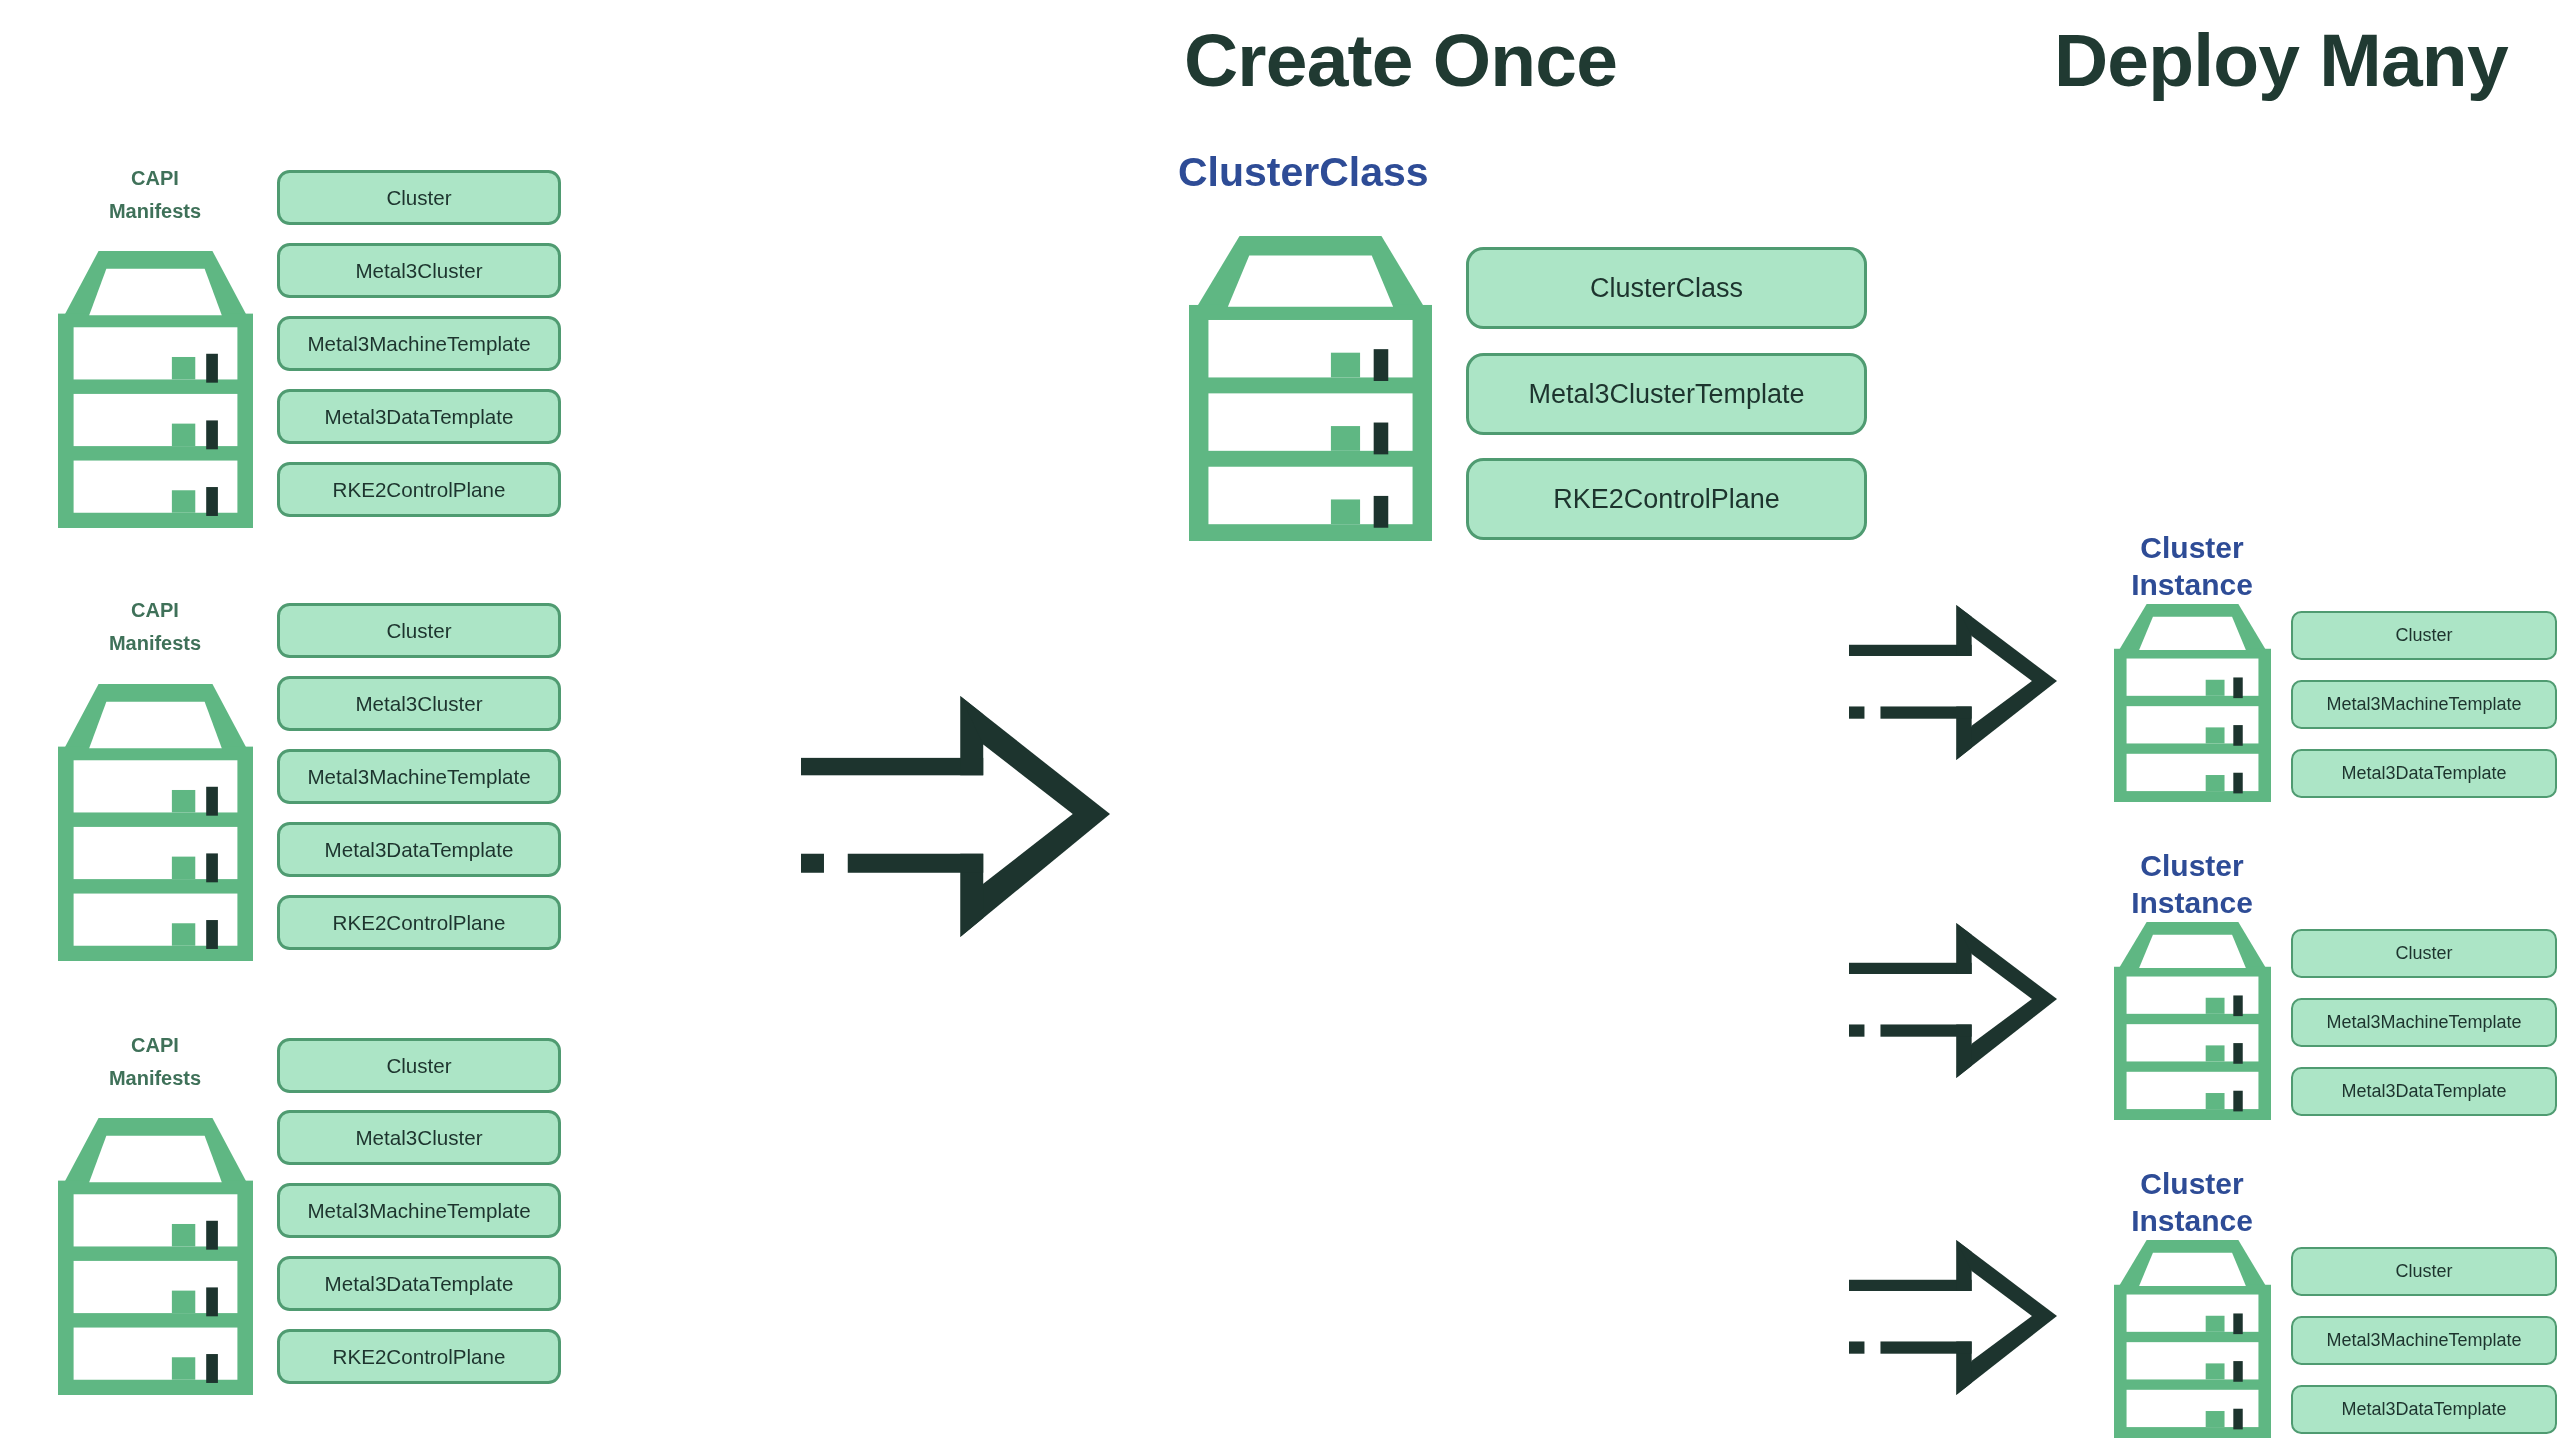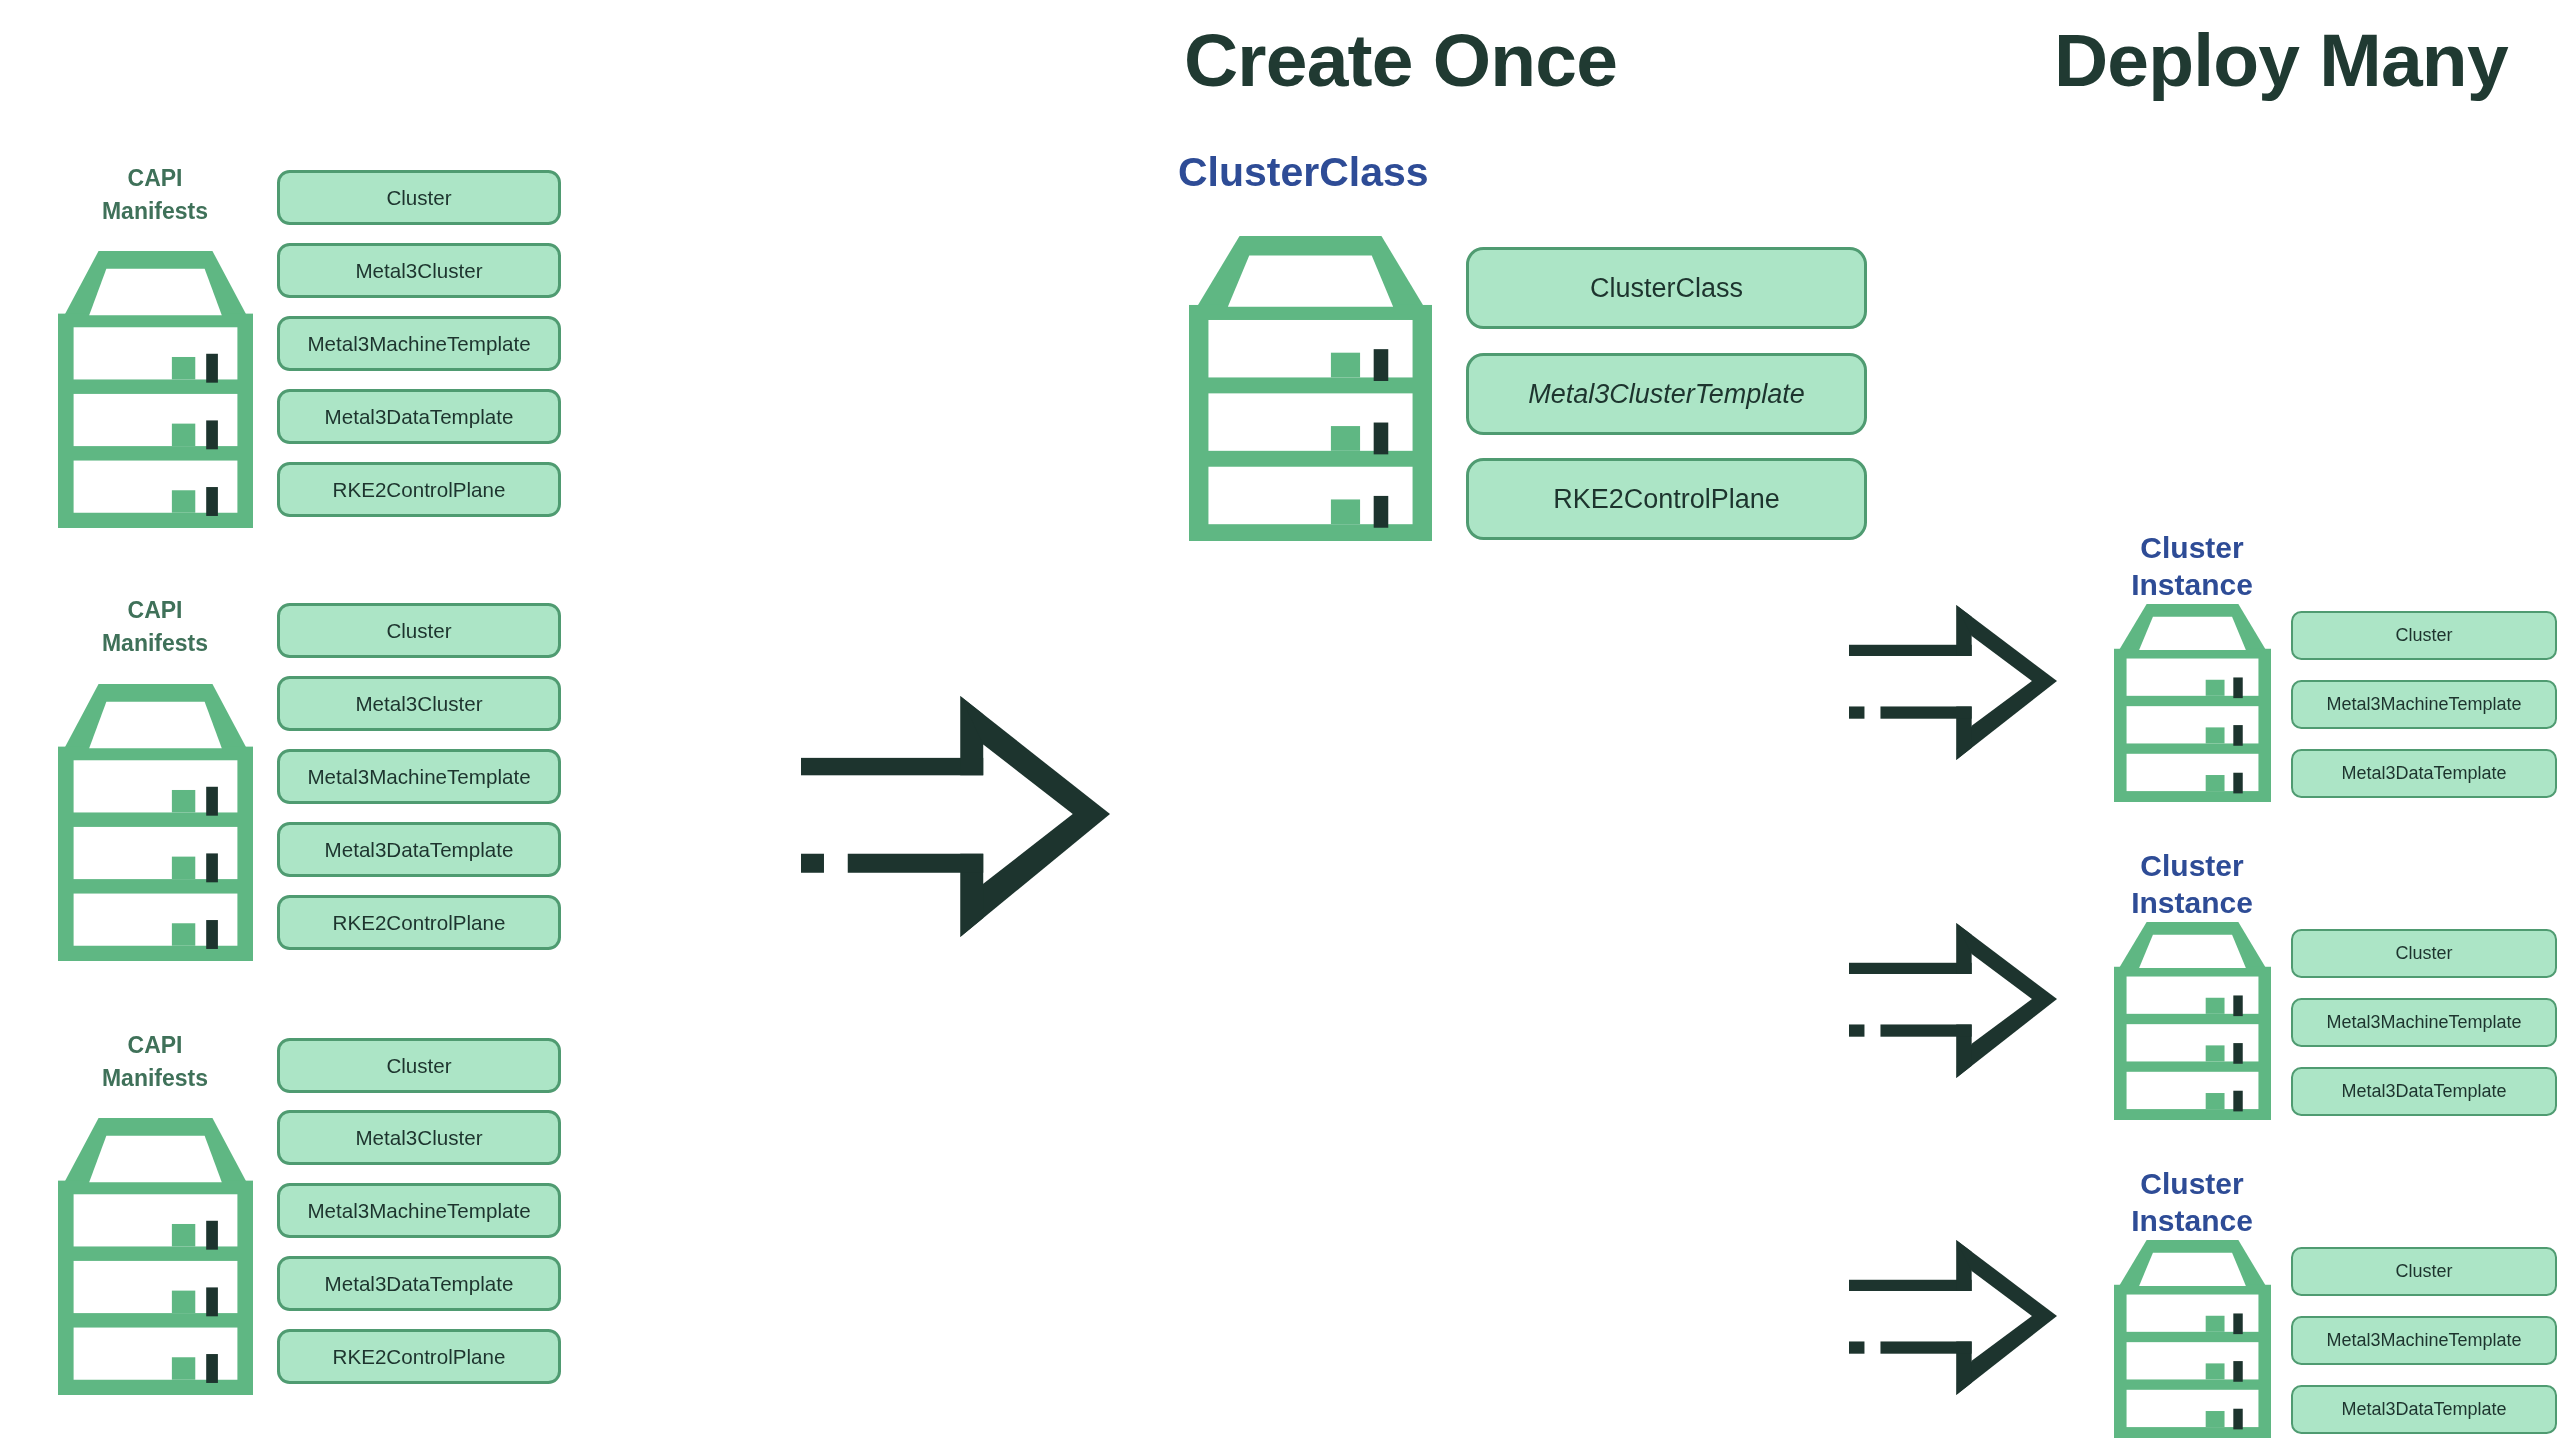--- a/index.html
+++ b/index.html
@@ -20,21 +20,21 @@
     background:#fff;
     overflow:hidden;
   }
   .abs{position:absolute;}
   .title{
     font-size:75px;font-weight:bold;color:var(--title);
     letter-spacing:-0.8px;white-space:nowrap;
   }
   .group-label{
     text-align:center;font-weight:bold;color:var(--label-green);
-    font-size:23px;line-height:32.5px;white-space:nowrap;
+    font-size:20px;line-height:32.5px;white-space:nowrap;
   }
   .instance-label{
     text-align:center;font-weight:bold;color:var(--label-blue);
     font-size:30px;line-height:37px;white-space:nowrap;
   }
   .cc-heading{
     font-size:41px;font-weight:bold;color:var(--label-blue);white-space:nowrap;
   }
   .box{
     position:absolute;
@@ -143,21 +143,21 @@
 
   <svg class="abs icon" style="left:801px;top:696px;" width="309" height="241" viewBox="0 0 390 304">
       <use href="#g-arrow"></use>
     </svg>
 
   <div class="abs cc-heading" style="left:1178px;top:149px;">ClusterClass</div>
   <svg class="abs icon" style="left:1189px;top:236px;" width="243" height="305" viewBox="0 0 250 345" preserveAspectRatio="none">
       <use href="#g-server"></use>
     </svg>
   <div class="box box-m" style="top:247px;">ClusterClass</div>
-  <div class="box box-m" style="top:353px;font-style:italic;">Metal3ClusterTemplate</div>
+  <div class="box box-m" style="top:353px;">Metal3ClusterTemplate</div>
   <div class="box box-m" style="top:458px;">RKE2ControlPlane</div>
 
   <svg class="abs icon" style="left:1849px;top:605px;" width="208" height="155" viewBox="0 0 390 304" preserveAspectRatio="none">
       <use href="#g-arrow"></use>
     </svg>
   <div class="abs instance-label" style="left:2093px;top:529px;width:198px;">
     <div>Cluster</div>
     <div>Instance</div>
   </div>
   <svg class="abs icon" style="left:2114px;top:604px;" width="157" height="198" viewBox="0 0 250 345" preserveAspectRatio="none">

